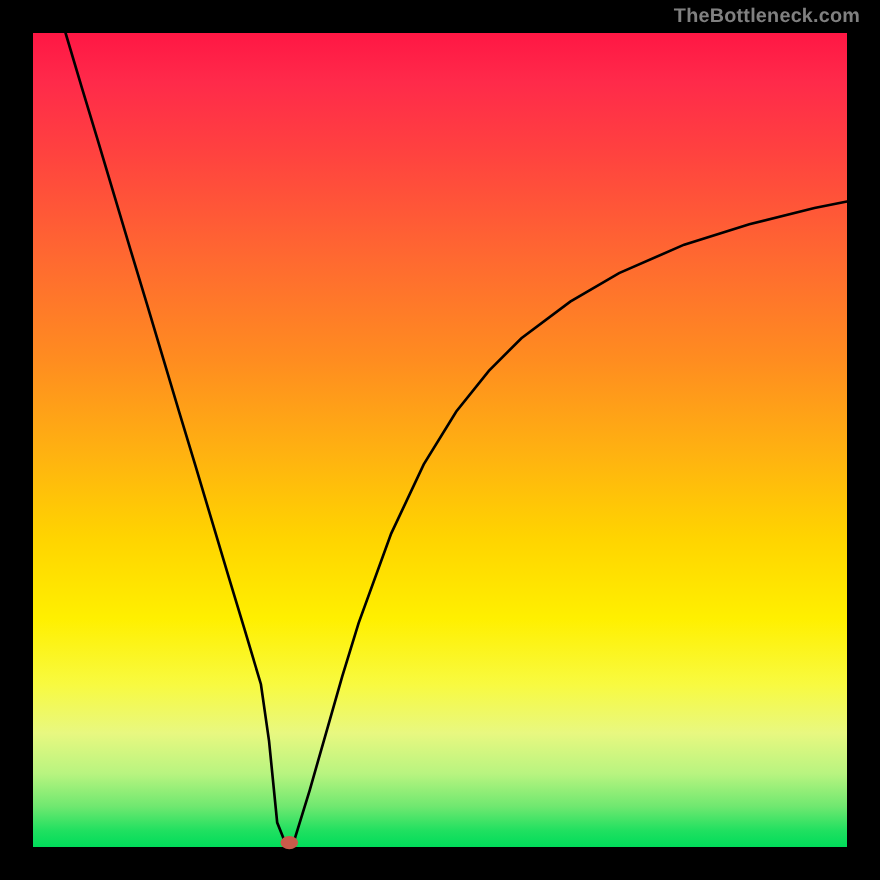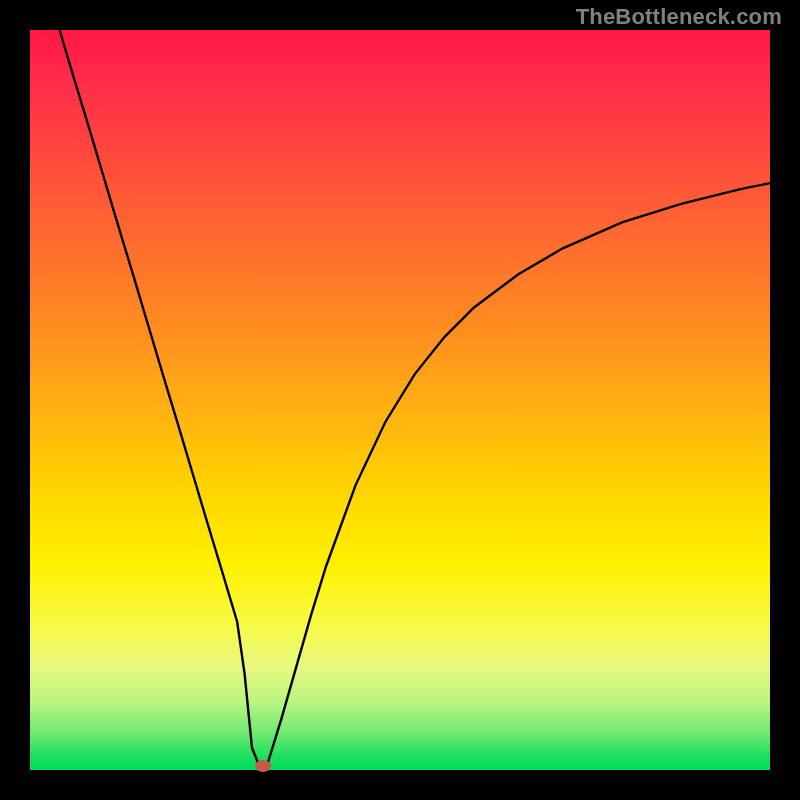--- a/index.html
+++ b/index.html
@@ -15,21 +15,21 @@
     position: relative;
     width: 800px;
     height: 800px;
     background: #000;
   }
   .watermark {
     position: absolute;
     top: 4px;
     right: 18px;
     color: #808080;
-    font-size: 22px;
+    font-size: 18px;
     font-weight: 600;
     letter-spacing: 0.2px;
     z-index: 10;
   }
   .plot {
     position: absolute;
     left: 30px;
     top: 30px;
     width: 740px;
     height: 740px;

